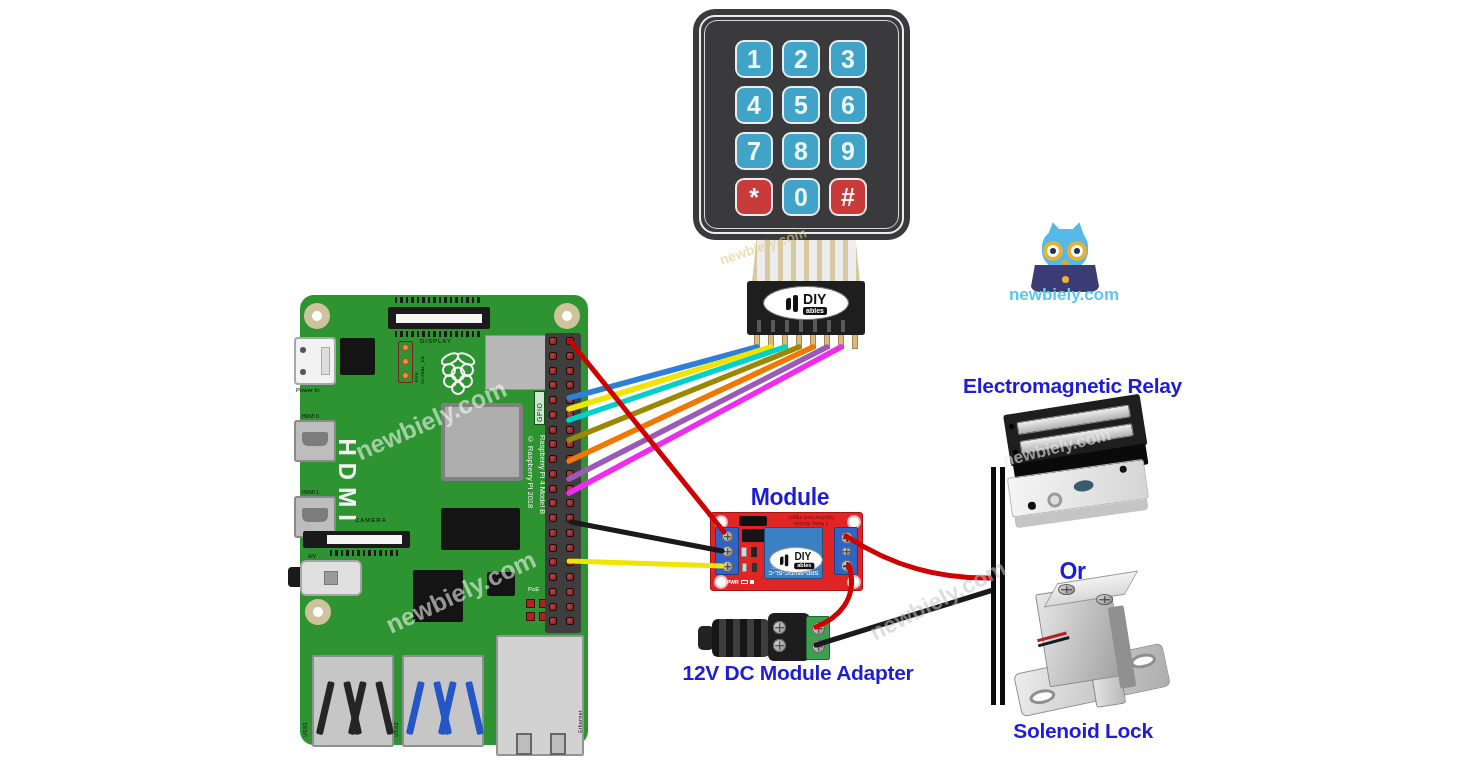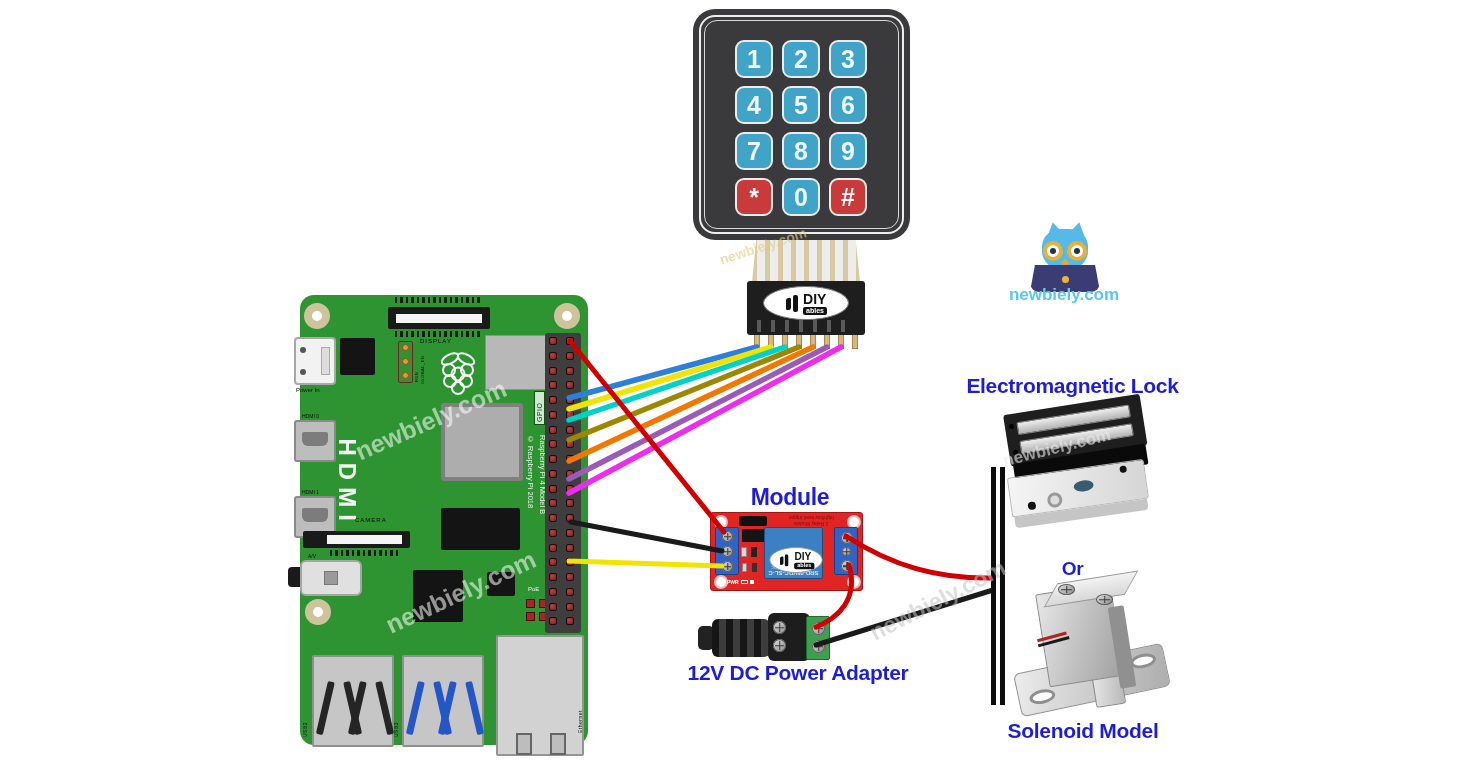--- a/index.html
+++ b/index.html
@@ -317,21 +317,21 @@
     <div style="position:absolute;left:14px;top:7px;width:58px;height:38px;background:repeating-linear-gradient(90deg,#161616 0 7px,#3d3d3d 7px 14px);border-radius:6px"></div>
     <div style="position:absolute;left:70px;top:1px;width:42px;height:48px;background:#1d1d1d;border-radius:6px">
       <span class="screw" style="left:5px;top:8px;width:13px;height:13px"></span>
       <span class="screw" style="left:5px;top:26px;width:13px;height:13px"></span>
     </div>
     <div style="position:absolute;left:108px;top:4px;width:24px;height:44px;background:#3da04e;border:1px solid #1d6e2d;border-radius:2px">
       <span class="screw" style="left:5px;top:5px;width:13px;height:13px"></span>
       <span class="screw" style="left:5px;top:23px;width:13px;height:13px"></span>
     </div>
   </div>
-  <div class="blue-label" style="left:663px;top:661px;width:270px">12V DC Power Adapter</div>
+  <div class="blue-label" style="left:663px;top:661px;width:270px">12V DC Module Adapter</div>
 
   <div style="position:absolute;left:1006px;top:396px;width:145px;height:145px;z-index:10">
     <div style="position:absolute;left:2px;top:8px;width:138px;height:74px;transform:rotate(-9deg)">
       <div style="position:absolute;left:0;top:0;width:138px;height:52px;background:#1e1e1e;border-radius:3px">
         <div class="metal" style="left:12px;top:9px;width:114px;height:13px"></div>
         <div class="metal" style="left:12px;top:28px;width:114px;height:13px"></div>
         <span style="position:absolute;left:4px;top:10px;width:5px;height:5px;border-radius:50%;background:#000"></span>
         <span style="position:absolute;left:4px;top:36px;width:5px;height:5px;border-radius:50%;background:#000"></span>
       </div>
       <div style="position:absolute;left:2px;top:50px;width:134px;height:21px;background:#0a0a0a;border-radius:2px"></div>
@@ -339,39 +339,39 @@
     <div style="position:absolute;left:4px;top:72px;width:140px;height:56px;transform:rotate(-8deg)">
       <div style="position:absolute;left:0;top:0;width:138px;height:40px;background:linear-gradient(100deg,#f5f5f5,#d5d5d5);border:1px solid #b8b8b8;border-radius:3px">
         <span style="position:absolute;left:16px;top:26px;width:8px;height:8px;border-radius:50%;background:#111"></span>
         <span style="position:absolute;left:36px;top:20px;width:15px;height:15px;border-radius:50%;border:3px solid #9a9a9a;background:#ddd"></span>
         <span style="position:absolute;left:64px;top:12px;width:20px;height:11px;border-radius:50%;background:#3a5a6e"></span>
         <span style="position:absolute;left:112px;top:3px;width:7px;height:7px;border-radius:50%;background:#111"></span>
       </div>
       <div style="position:absolute;left:2px;top:40px;width:134px;height:11px;background:#c5c5c5;border-radius:0 0 4px 4px"></div>
     </div>
   </div>
-  <div class="blue-label" style="left:950px;top:374px;width:245px">Electromagnetic Lock</div>
-  <div class="blue-label" style="left:1035px;top:558px;width:75px;font-size:19px">Or</div>
+  <div class="blue-label" style="left:950px;top:374px;width:245px">Electromagnetic Relay</div>
+  <div class="blue-label" style="left:1035px;top:558px;width:75px;font-size:23px">Or</div>
 
   <div style="position:absolute;left:1016px;top:582px;width:160px;height:140px;z-index:10">
     <div style="position:absolute;left:0;top:76px;width:152px;height:44px;transform:rotate(-12deg);background:linear-gradient(110deg,#ececec,#adadad);border:1px solid #909090;border-radius:6px">
       <span style="position:absolute;left:10px;top:20px;width:26px;height:14px;border-radius:50%;background:#fdfdfd;border:3px solid #8f8f8f"></span>
       <span style="position:absolute;left:116px;top:6px;width:26px;height:14px;border-radius:50%;background:#fdfdfd;border:3px solid #8f8f8f"></span>
     </div>
     <div style="position:absolute;left:76px;top:68px;width:30px;height:56px;transform:rotate(-9deg);background:linear-gradient(100deg,#ececec,#b8b8b8);border:1px solid #8a8a8a;border-radius:3px"></div>
     <div style="position:absolute;left:26px;top:6px;width:76px;height:94px;transform:rotate(-9deg);background:linear-gradient(115deg,#e8e8e8 0%,#c6c6c6 45%,#a0a0a0 100%);border:1px solid #8a8a8a;border-radius:2px">
       <div style="position:absolute;left:-6px;top:42px;width:30px;height:3px;background:#b22222;transform:rotate(-6deg)"></div>
       <div style="position:absolute;left:-6px;top:47px;width:32px;height:3px;background:#1a1a1a;transform:rotate(-6deg)"></div>
     </div>
     <div style="position:absolute;left:98px;top:24px;width:16px;height:82px;transform:rotate(-9deg);background:#909090;border-radius:2px"></div>
     <div style="position:absolute;left:34px;top:-4px;width:82px;height:22px;transform:rotate(-9deg) skewX(-38deg);background:linear-gradient(#f2f2f2,#d8d8d8);border:1px solid #999"></div>
     <span class="screw" style="left:42px;top:2px;width:17px;height:11px"></span>
     <span class="screw" style="left:80px;top:12px;width:17px;height:11px"></span>
   </div>
-  <div class="blue-label" style="left:998px;top:719px;width:170px">Solenoid Model</div>
+  <div class="blue-label" style="left:998px;top:719px;width:170px">Solenoid Lock</div>
 
   <svg id="wires" width="1479" height="763" xmlns="http://www.w3.org/2000/svg">
       <path d="M757,347 L569,398" stroke="#2e7fd8" stroke-width="5.5" fill="none" stroke-linecap="round"></path>
       <path d="M771,347 L569,409" stroke="#f0e400" stroke-width="5.5" fill="none" stroke-linecap="round"></path>
       <path d="M785,347 L569,420" stroke="#00d2c8" stroke-width="5.5" fill="none" stroke-linecap="round"></path>
       <path d="M799,347 L569,440" stroke="#9c8800" stroke-width="5.5" fill="none" stroke-linecap="round"></path>
       <path d="M813,347 L569,461" stroke="#f07800" stroke-width="5.5" fill="none" stroke-linecap="round"></path>
       <path d="M827,347 L569,479" stroke="#9a5ab8" stroke-width="5.5" fill="none" stroke-linecap="round"></path>
       <path d="M841,347 L569,493" stroke="#ee2cee" stroke-width="5.5" fill="none" stroke-linecap="round"></path>
       <path d="M570,341 L724,532" stroke="#d10000" stroke-width="5" fill="none" stroke-linecap="round"></path>

